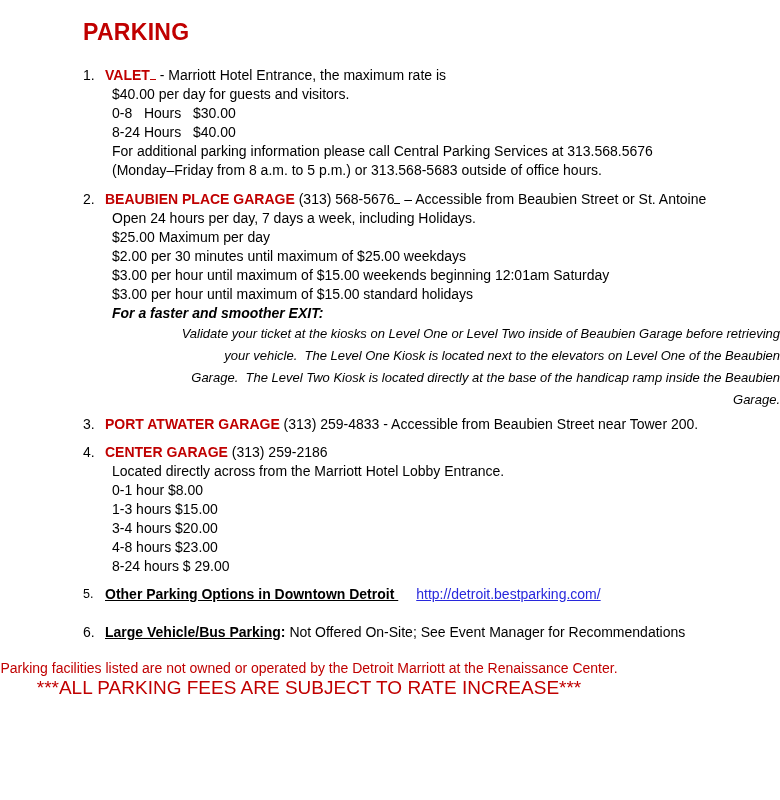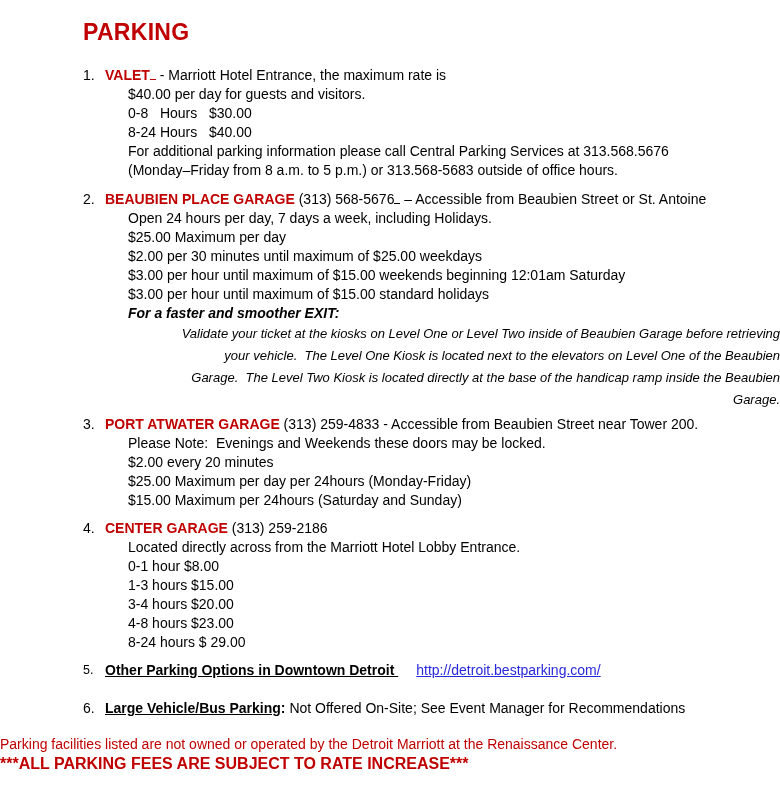--- a/index.html
+++ b/index.html
@@ -33,21 +33,21 @@
   .hdr { font-size: 14px; line-height: 19px; white-space: pre; }
   .hdr .name-red { color: var(--red); font-weight: bold; text-align: center; }
   .hdr .phone { font-weight: normal; }
   .hdr .desc { font-weight: normal; margin-top: 29px; }
   .u-mark {
     display: inline-block; width: 6px; height: 13px;
     border-bottom: 1.2px solid var(--red);
     vertical-align: baseline;
   }
   .u-mark.black { border-bottom-color: var(--text); }
-  .lines { margin-left: 23px; }
+  .lines { margin-left: 7px; }
   .line { font-size: 14px; line-height: 19px; white-space: pre; }
   .exit-heading {
     font-size: 14px; line-height: 19px;
     font-weight: bold; font-style: italic; white-space: pre;
   }
   .exit-line {
     font-size: 13px; line-height: 22px;
     font-style: italic; white-space: pre; text-align: right;
   }
   .item-1 { margin-bottom: 10px; }
@@ -58,26 +58,26 @@
   .item-6 { margin-bottom: 17px; }
   .bold-u { font-weight: bold; text-decoration: underline; }
   .bold-colon { font-weight: bold; }
   .link {
     color: var(--link);
     text-decoration: underline;
     cursor: pointer;
   }
   .link-gap { display: inline-block; width: 18px; }
   .footer {
-    width: 618px; text-align: left;
+    width: 618px; text-align: center;
     color: var(--red);
     margin-top: 17px;
   }
   .footer .f-line1 { font-size: 14px; line-height: 19px; }
-  .footer .f-line2 { font-size: 16px; line-height: 19px; font-weight: bold; }
+  .footer .f-line2 { font-size: 19px; line-height: 19px; font-weight: normal; }
 </style>
 </head>
 <body>
 
 <div class="content">
 
   <div class="doc-title">PARKING</div>
 
   <div class="item item-1">
     <span class="num">1.</span>
@@ -104,26 +104,20 @@
       <div class="exit-line">Validate your ticket at the kiosks on Level One or Level Two inside of Beaubien Garage before retrieving</div>
       <div class="exit-line">your vehicle.  The Level One Kiosk is located next to the elevators on Level One of the Beaubien</div>
       <div class="exit-line">Garage.  The Level Two Kiosk is located directly at the base of the handicap ramp inside the Beaubien</div>
       <div class="exit-line">Garage.</div>
     </div>
   </div>
 
   <div class="item item-3">
     <span class="num">3.</span>
     <div class="hdr"><span class="name-red">PORT ATWATER GARAGE</span><span class="phone"> (313) 259-4833</span><span class="desc"> - Accessible from Beaubien Street near Tower 200.</span></div>
-    <div class="lines">
-      <div class="line">Please Note:  Evenings and Weekends these doors may be locked.</div>
-      <div class="line">$2.00 every 20 minutes</div>
-      <div class="line">$25.00 Maximum per day per 24hours (Monday-Friday)</div>
-      <div class="line">$15.00 Maximum per 24hours (Saturday and Sunday)</div>
-    </div>
   </div>
 
   <div class="item item-4">
     <span class="num">4.</span>
     <div class="hdr"><span class="name-red">CENTER GARAGE</span><span class="phone"> (313) 259-2186</span></div>
     <div class="lines">
       <div class="line">Located directly across from the Marriott Hotel Lobby Entrance.</div>
       <div class="line">0-1 hour $8.00</div>
       <div class="line">1-3 hours $15.00</div>
       <div class="line">3-4 hours $20.00</div>

